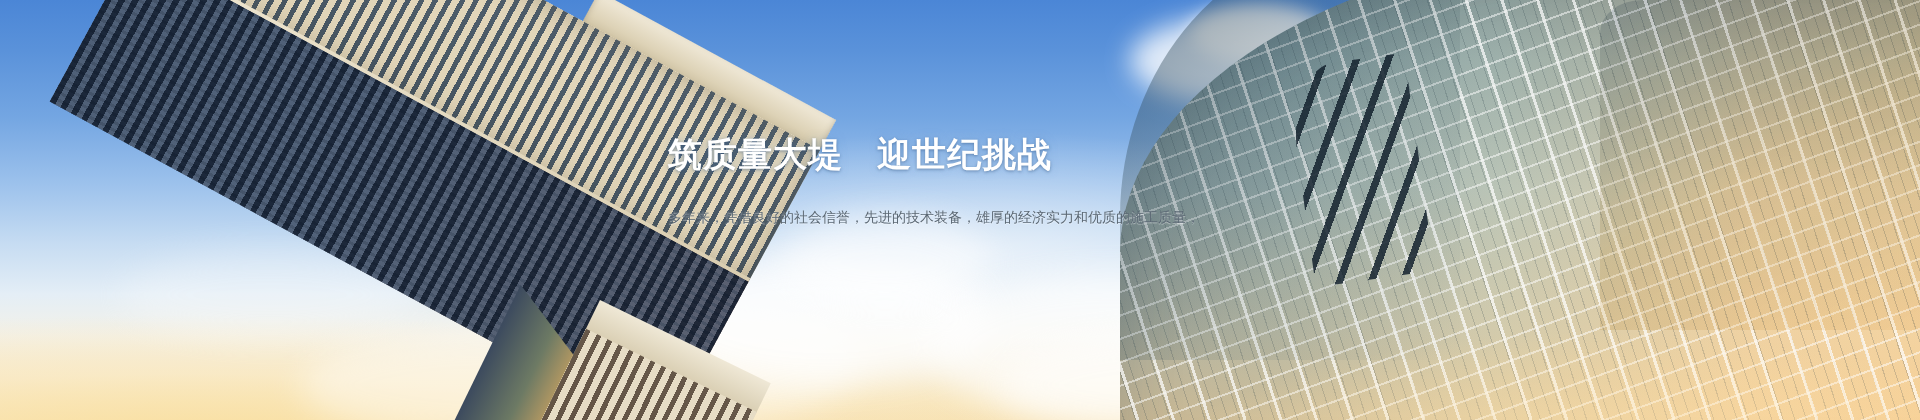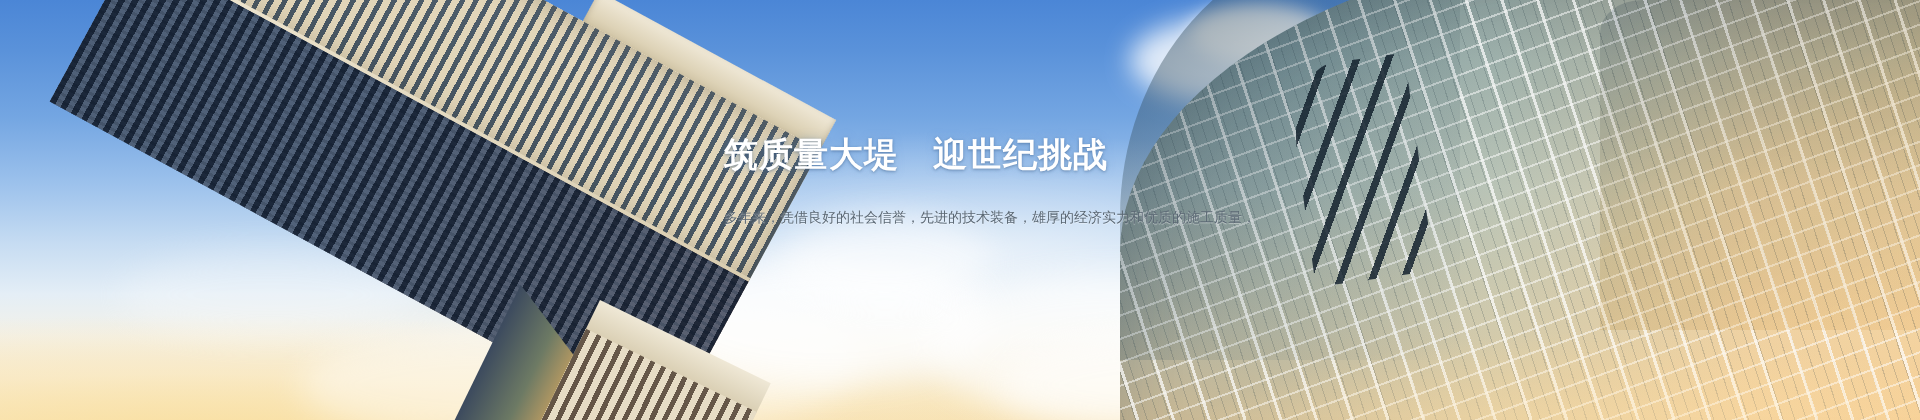--- a/index.html
+++ b/index.html
@@ -175,21 +175,21 @@
     mix-blend-mode:multiply;opacity:.55;
     border-radius:10% 0 0 0;
   }
   .tr-warmglow{
     position:absolute;left:10%;bottom:-30%;width:110%;height:70%;
     background:radial-gradient(ellipse 70% 80% at 40% 80%,
        rgba(255,214,140,.85) 0%, rgba(255,226,170,.45) 45%, rgba(255,255,255,0) 78%);
   }
 
   
-  .copy{position:absolute;left:724px;top:132px;width:520px;}
+  .copy{position:absolute;left:668px;top:132px;width:520px;}
   .headline{
     margin:0;
     font-size:34px;font-weight:bold;letter-spacing:1px;
     color:#ffffff;white-space:nowrap;
     text-shadow:0 1px 3px rgba(40,70,110,.45),0 0 10px rgba(90,140,200,.35);
   }
   .headline .gap{display:inline-block;width:34px;}
   .subcopy{
     margin:26px 0 0 0;
     font-size:14px;line-height:26px;

